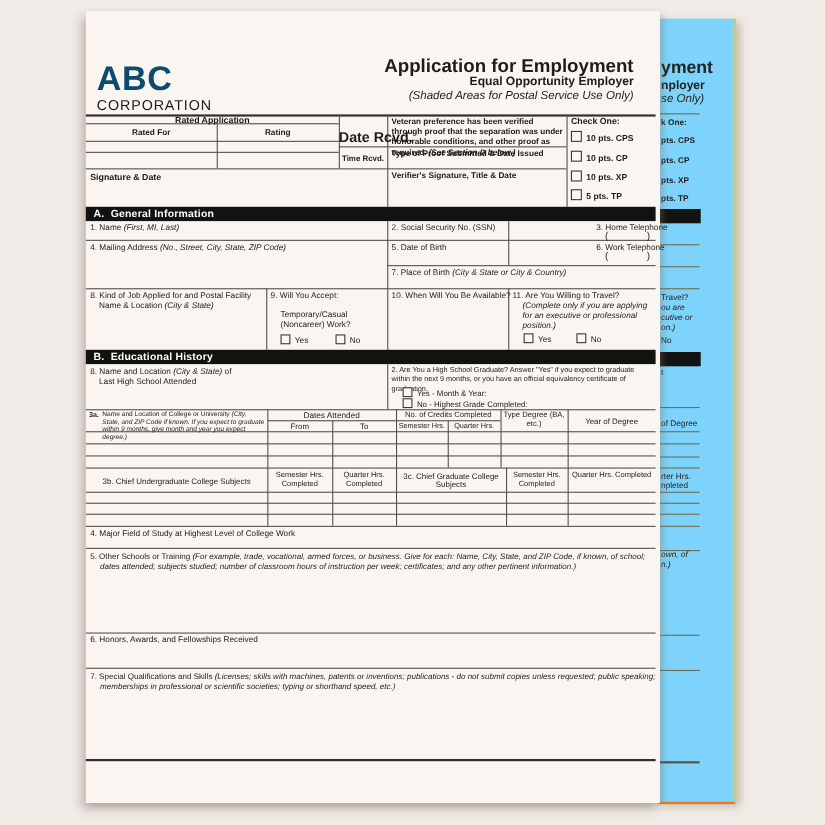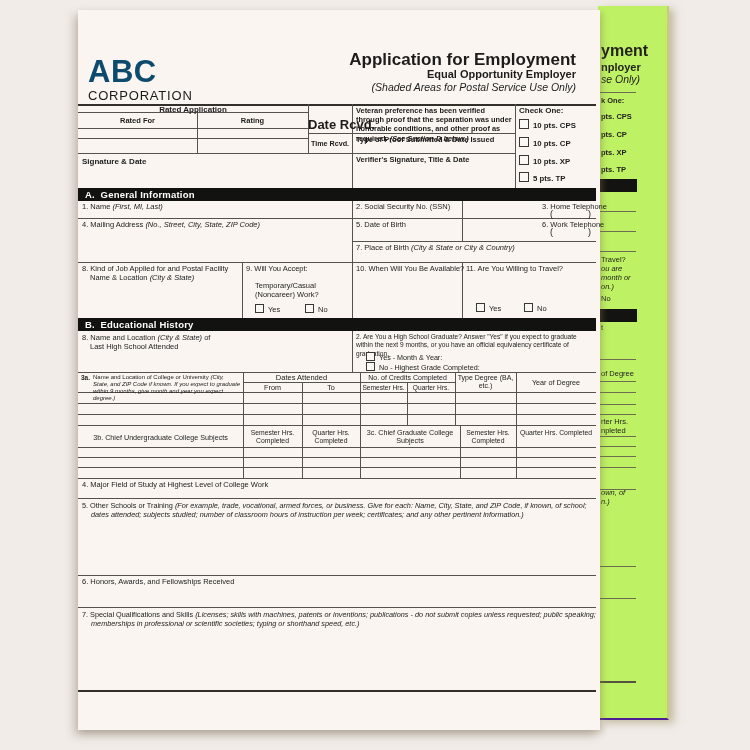--- a/index.html
+++ b/index.html
@@ -1,20 +1,20 @@
 <!DOCTYPE html>
 <html><head>
 <meta charset="utf-8">
 <style>
   html,body{margin:0;padding:0;background:#f1ece8;}
   .scene{position:relative;width:750px;height:750px;background:#f1ece8;overflow:hidden;
          font-family:"Liberation Sans","DejaVu Sans",sans-serif;color:#1d1c1b;}
   .sheet{position:absolute;}
-  .yellow{left:598px;top:6px;width:69px;height:712px;background:#bef264;
-          border-right:2px solid #cdc87b;border-bottom:2px solid #4c1d95;
+  .yellow{left:598px;top:17px;width:69px;height:712px;background:#7dd3fc;
+          border-right:2px solid #cdc87b;border-bottom:2px solid #f97316;
           box-shadow:5px 3px 8px rgba(150,140,95,.5);overflow:hidden;}
   .white{left:78px;top:10px;width:522px;height:720px;background:#faf5f1;
          box-shadow:-4px 5px 9px rgba(120,102,92,.38),3px 3px 6px rgba(140,125,80,.3);}
   .hl{position:absolute;height:1px;background:#55524e;display:block;}
   .hl2{height:2px;background:#33302c;}
   .vl{position:absolute;width:1px;background:#55524e;display:block;}
   .lbl{position:absolute;font-size:7.5px;line-height:1.18;color:#1d1c1b;white-space:nowrap;}
   .wrap{white-space:normal;}
   .b{font-weight:bold;}
   .i{font-style:italic;}
@@ -73,21 +73,21 @@
     <div class="frag fy-title" style="top:36px">yment</div>
     <div class="frag fy-b11" style="top:55px">nployer</div>
     <div class="frag fy-i11" style="top:67px">se Only)</div>
     <div class="frag fy-b8" style="top:90px">k One:</div>
     <div class="frag fy-b8" style="top:106px">pts. CPS</div>
     <div class="frag fy-b8" style="top:124px">pts. CP</div>
     <div class="frag fy-b8" style="top:142px">pts. XP</div>
     <div class="frag fy-b8" style="top:159px">pts. TP</div>
     <div class="frag fy-8" style="top:249px">Travel?</div>
     <div class="frag fy-i8" style="top:258px">ou are</div>
-    <div class="frag fy-i8" style="top:267px">month or</div>
+    <div class="frag fy-i8" style="top:267px">cutive or</div>
     <div class="frag fy-i8" style="top:276px">on.)</div>
     <div class="frag fy-8" style="top:288px">No</div>
     <div class="frag fy-8" style="top:317px">t</div>
     <div class="frag fy-8" style="top:363px">of Degree</div>
     <div class="frag fy-8" style="top:411px">rter Hrs.</div>
     <div class="frag fy-8" style="top:420px">npleted</div>
     <div class="frag fy-i8" style="top:482px">own, of</div>
     <div class="frag fy-i8" style="top:491px">n.)</div>
   </div>
 
@@ -149,20 +149,21 @@
 
     <div class="lbl" style="left:4px;top:255px">8. Kind of Job Applied for and Postal Facility</div>
     <div class="lbl" style="left:12px;top:264px"><span>Name &amp; Location </span><span class="i">(City &amp; State)</span></div>
     <div class="lbl" style="left:168px;top:255px">9. Will You Accept:</div>
     <div class="lbl" style="left:177px;top:272px">Temporary/Casual</div>
     <div class="lbl" style="left:177px;top:281px">(Noncareer) Work?</div>
     <div class="lbl" style="left:177px;top:294px"><span class="cb"></span><span>Yes</span></div>
     <div class="lbl" style="left:227px;top:294px"><span class="cb"></span><span>No</span></div>
     <div class="lbl" style="left:278px;top:255px">10. When Will You Be Available?</div>
     <div class="lbl" style="left:388px;top:255px">11. Are You Willing to Travel?</div>
+    <div class="lbl i wrap" style="left:397px;top:264px;width:118px">(Complete only if you are applying for an executive or professional position.)</div>
     <div class="lbl" style="left:398px;top:293px"><span class="cb"></span><span>Yes</span></div>
     <div class="lbl" style="left:446px;top:293px"><span class="cb"></span><span>No</span></div>
 
     <div class="bar" style="top:308px">B.  Educational History</div>
     <i class="vl" style="left:274px;top:321px;height:41px"></i>
     <div class="lbl" style="left:4px;top:324px"><span>8. Name and Location </span><span class="i">(City &amp; State)</span><span> of</span></div>
     <div class="lbl" style="left:12px;top:333px">Last High School Attended</div>
     <div class="lbl wrap" style="left:278px;top:323px;width:238px;font-size:6.6px;line-height:8.4px">2. Are You a High School Graduate? Answer "Yes" if you expect to graduate within the next 9 months, or you have an official equivalency certificate of graduation.</div>
     <div class="lbl" style="left:288px;top:342px;font-size:7.2px"><span class="cb"></span><span>Yes - Month &amp; Year:</span></div>
     <div class="lbl" style="left:288px;top:352px;font-size:7.2px"><span class="cb"></span><span>No - Highest Grade Completed:</span></div>

